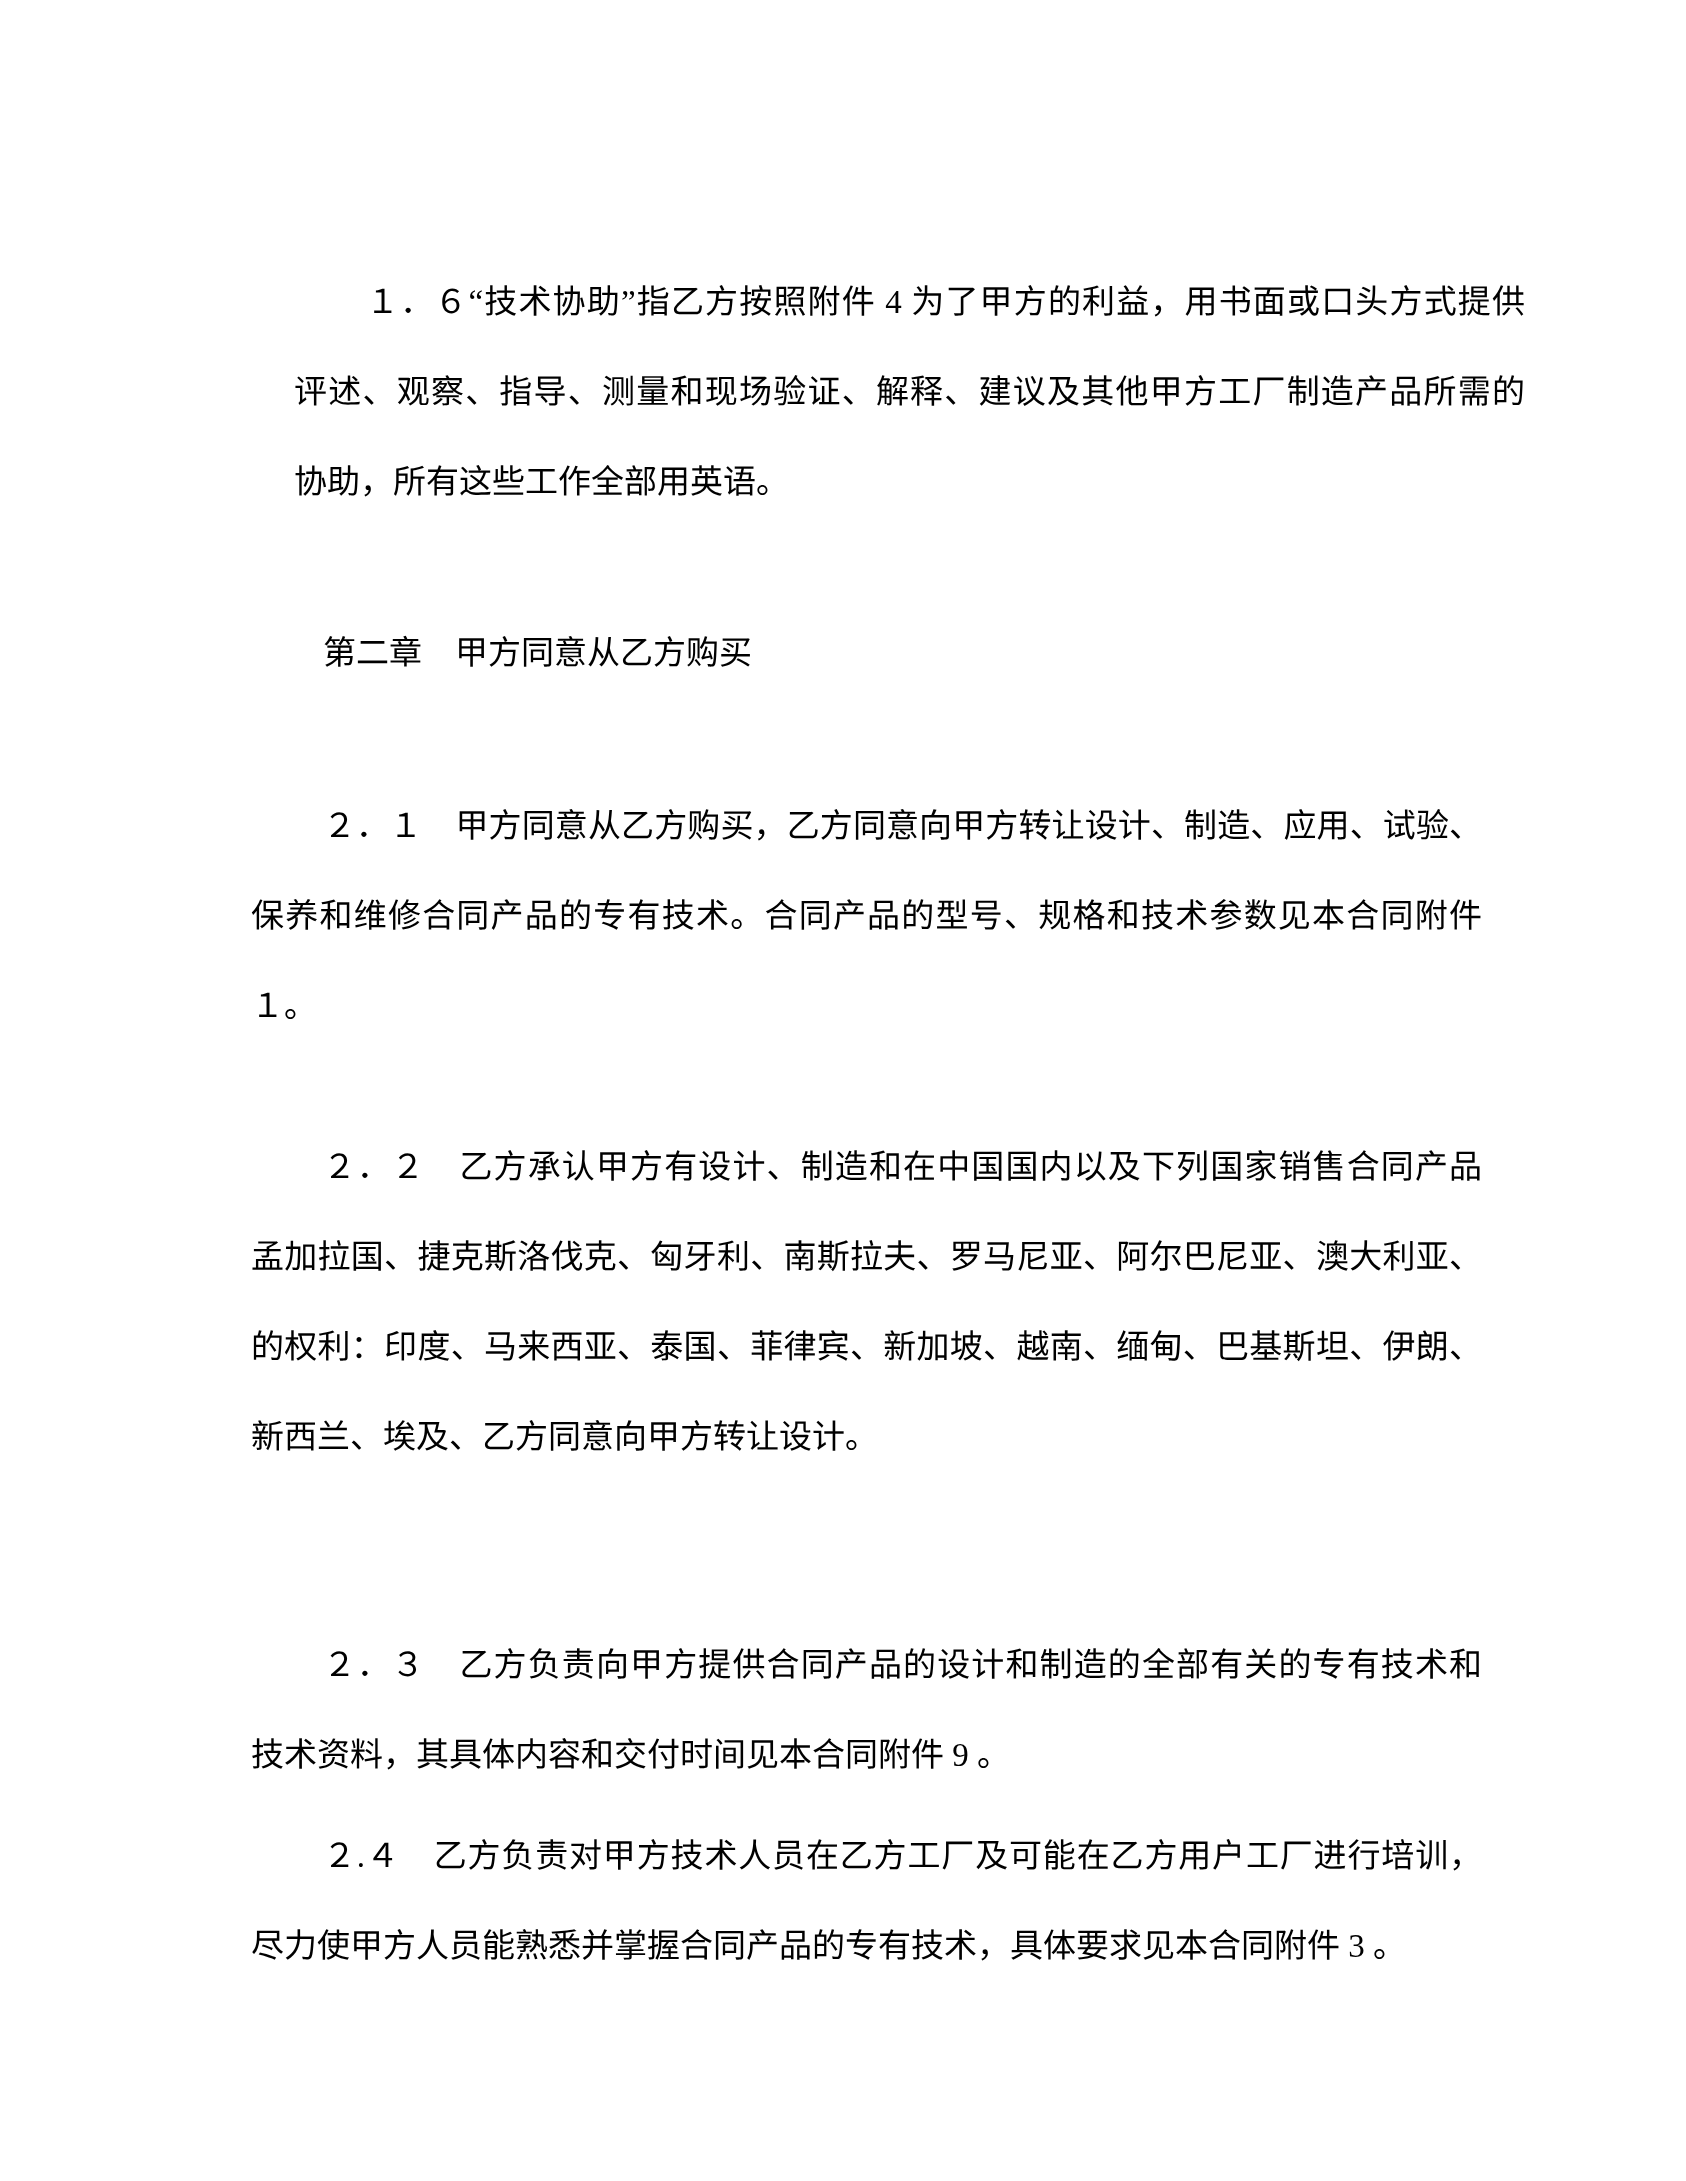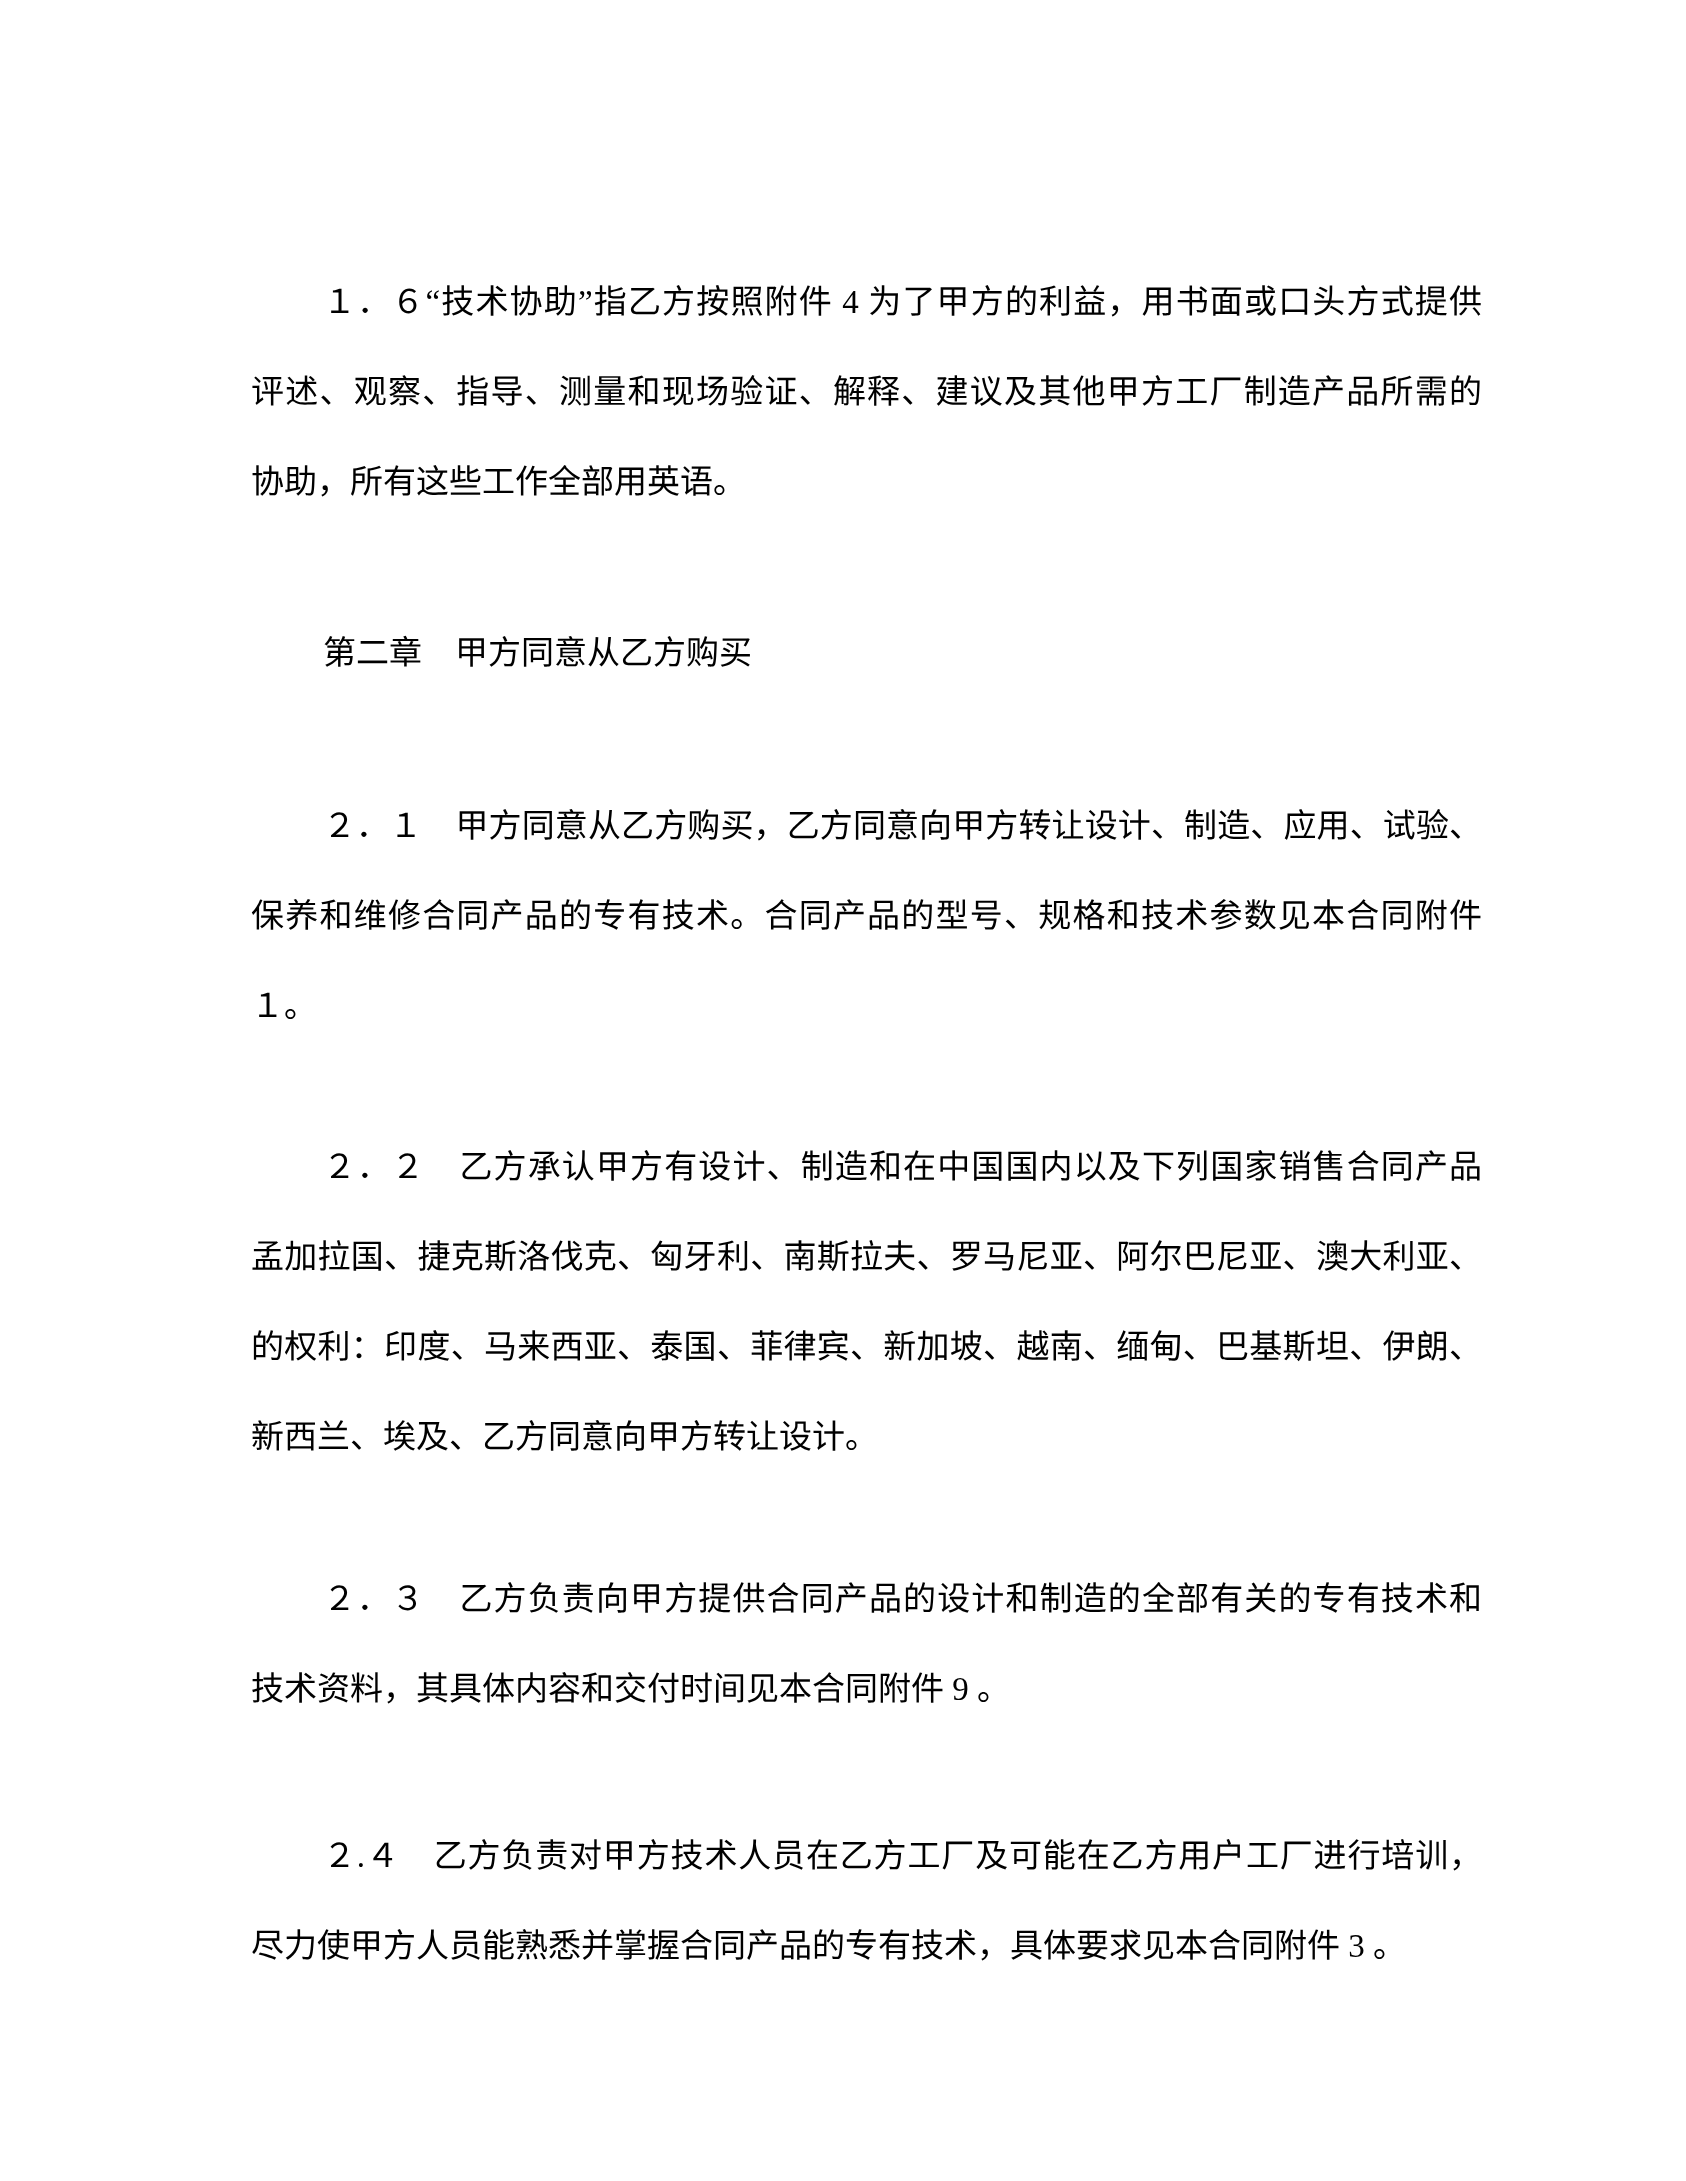--- a/index.html
+++ b/index.html
@@ -30,25 +30,25 @@
     text-align: left;
   }
   .indent {
     padding-left: 72px;
   }
   .just {
     text-align: justify;
     text-align-last: justify;
   }
   
-  .p-clause-1-6   { top: 257px;  }
+  .p-clause-1-6   { top: 257px; margin-left: 43px;  }
   .p-chapter-2    { top: 608px;  }
   .p-clause-2-1   { top: 781px;  }
   .p-clause-2-2   { top: 1122px; }
-  .p-clause-2-3   { top: 1554px; }
+  .p-clause-2-3   { top: 1620px; }
   .p-clause-2-4   { top: 1811px; }
 </style>
 </head>
 <body>
 
 <div class="page">
 
   <div class="para p-clause-1-6">
     <span class="line indent just">１．６“技术协助”指乙方按照附件 4 为了甲方的利益，用书面或口头方式提供</span>
     <span class="line just">评述、观察、指导、测量和现场验证、解释、建议及其他甲方工厂制造产品所需的</span>

